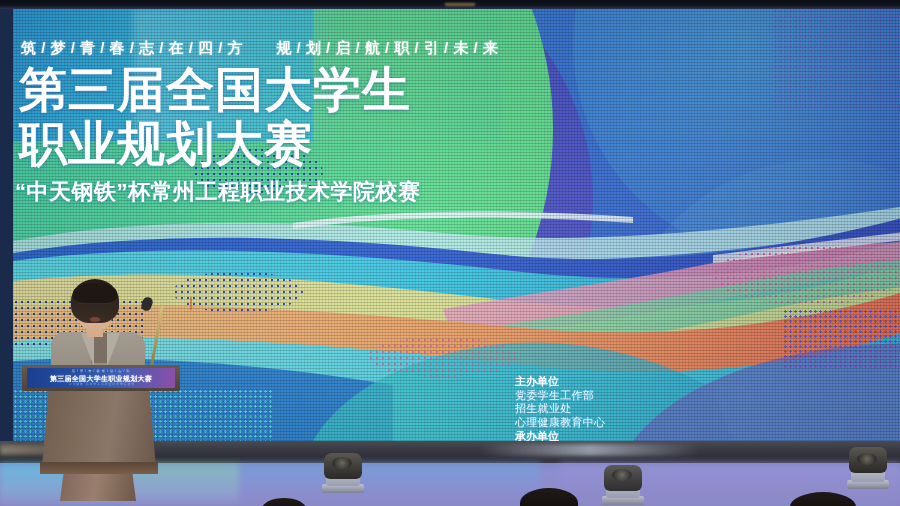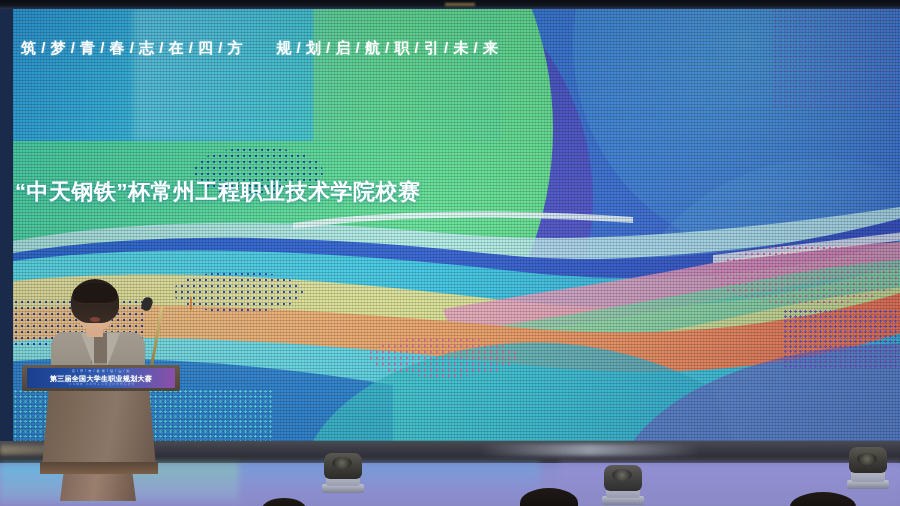--- a/index.html
+++ b/index.html
@@ -404,24 +404,41 @@
 
     <div class="led-grid"></div>
     <div class="led-vignette"></div>
 
     <div class="led-text tagline">
       <span>筑 / 梦 / 青 / 春 / 志 / 在 / 四 / 方</span>
       <span class="gap"></span>
       <span>规 / 划 / 启 / 航 / 职 / 引 / 未 / 来</span>
     </div>
 
+    <div class="led-text main-title">
+      <div>第三届全国大学生</div>
+      <div>职业规划大赛</div>
+    </div>
 
     <div class="led-text subtitle">“中天钢铁”杯常州工程职业技术学院校赛</div>
 
 
+    <div class="led-text organizers">
+      <div class="og-grp">
+        <div class="og-head">主办单位</div>
+        <div class="og-line">党委学生工作部</div>
+        <div class="og-line">招生就业处</div>
+        <div class="og-line">心理健康教育中心</div>
+      </div>
+      <div class="og-grp">
+        <div class="og-head">承办单位</div>
+
+      </div>
+
+    </div>
   </div>
 
   <div class="stage-lip">
     <div class="lip-hi"></div>
     <div class="lip-hi2"></div>
   </div>
   <div class="stage-floor">
     <div class="refl refl-cyan"></div>
     <div class="refl refl-green"></div>
     <div class="refl refl-blue"></div>

